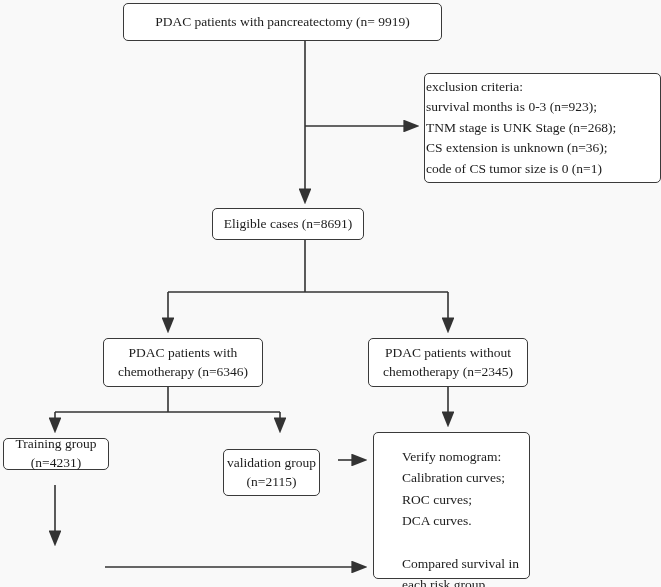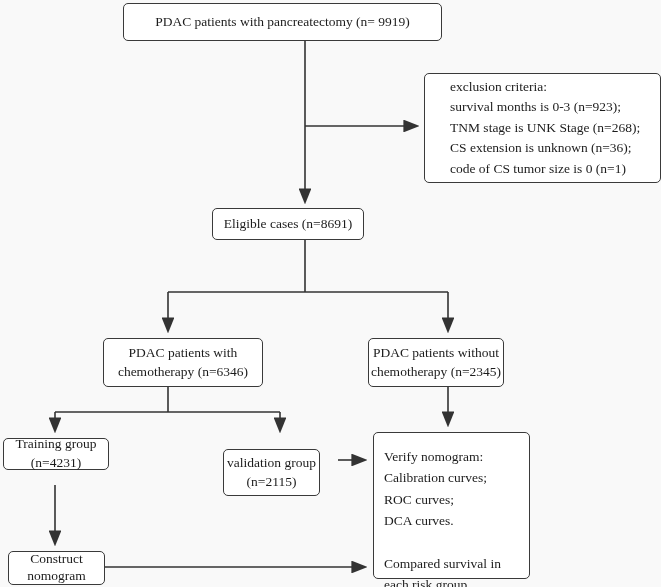--- a/index.html
+++ b/index.html
@@ -37,27 +37,27 @@
     white-space: pre-line;
   }
   .box.left-align {
     justify-content: flex-start;
     text-align: left;
   }
   .box.top-align {
     align-items: flex-start;
   }
   #box-top            { left: 123px; top: 3px;   width: 319px; height: 38px; }
-  #box-exclusion      { left: 424px; top: 73px;  width: 237px; height: 110px; padding: 4px 6px 4px 25px; line-height: 1.52; }
+  #box-exclusion      { left: 424px; top: 73px;  width: 237px; height: 110px; padding: 4px 6px 4px 1px; line-height: 1.52; }
   #box-eligible       { left: 212px; top: 208px; width: 152px; height: 32px; }
   #box-with-chemo     { left: 88px;  top: 338px; width: 160px; height: 49px; margin-left: 15px; }
-  #box-without-chemo  { left: 368px; top: 338px; width: 136px; height: 49px; }
+  #box-without-chemo  { left: 368px; top: 338px; width: 160px; height: 49px; }
   #box-training       { left: 3px;   top: 438px; width: 106px; height: 32px; }
   #box-validation     { left: 223px; top: 449px; width: 97px; height: 47px; }
-  #box-verify         { left: 373px; top: 432px; width: 157px; height: 147px; padding: 13px 6px 6px 10px; line-height: 1.58; }
+  #box-verify         { left: 373px; top: 432px; width: 157px; height: 147px; padding: 13px 6px 6px 28px; line-height: 1.58; }
   #box-construct      { left: 8px;   top: 551px; width: 97px;  height: 34px; line-height: 1.25; }
 </style>
 </head>
 <body>
 
 <div id="stage" style="--bg: #f9f9f9; --fill: #ffffff; --border: #3a3a3a; --text: #1c1c1c;">
 
   <svg id="arrows" viewBox="0 0 661 587" xmlns="http://www.w3.org/2000/svg">
     <defs>
       <marker id="ah" markerWidth="10" markerHeight="8" refX="8.5" refY="4" orient="auto">
@@ -113,16 +113,14 @@
 (n=2115)</div>
 
   <div class="box left-align top-align" id="box-verify">Verify nomogram:
 Calibration curves;
 ROC curves;
 DCA curves.
 
 Compared survival in
 each risk group.</div>
 
-  <div class="box" id="box-construct">Construct
-nomogram</div>
 
 </div>
 
 </body></html>

